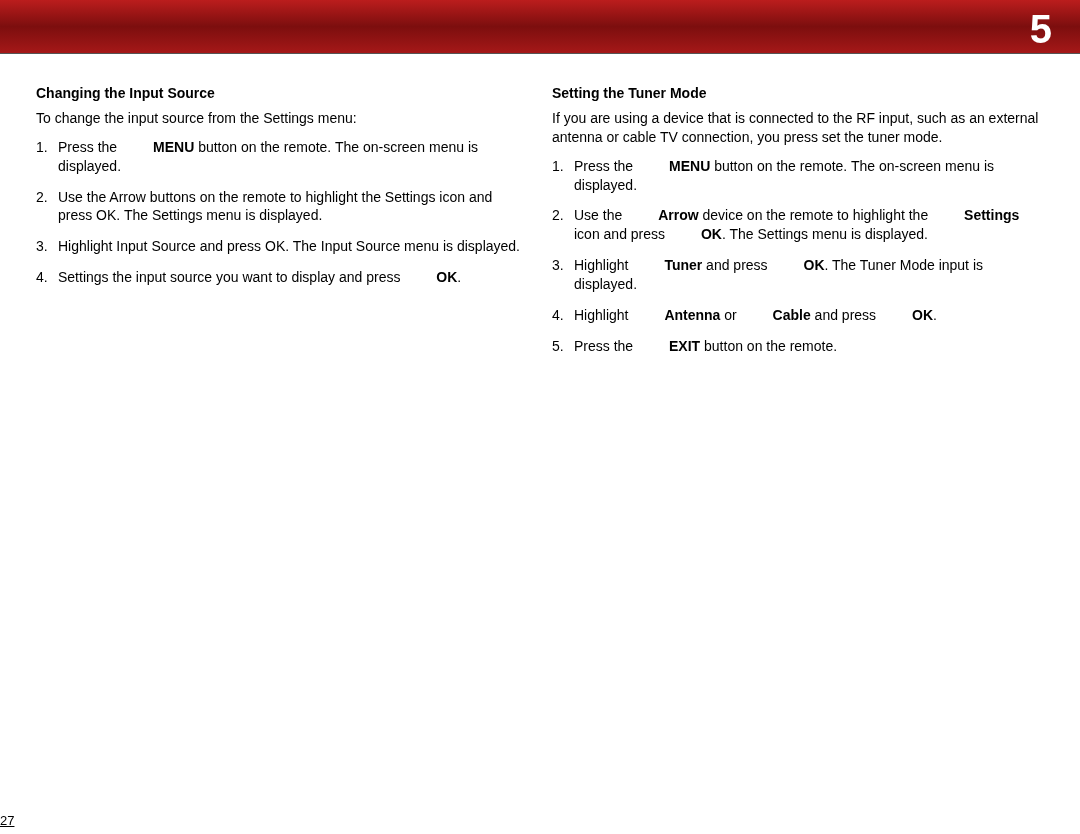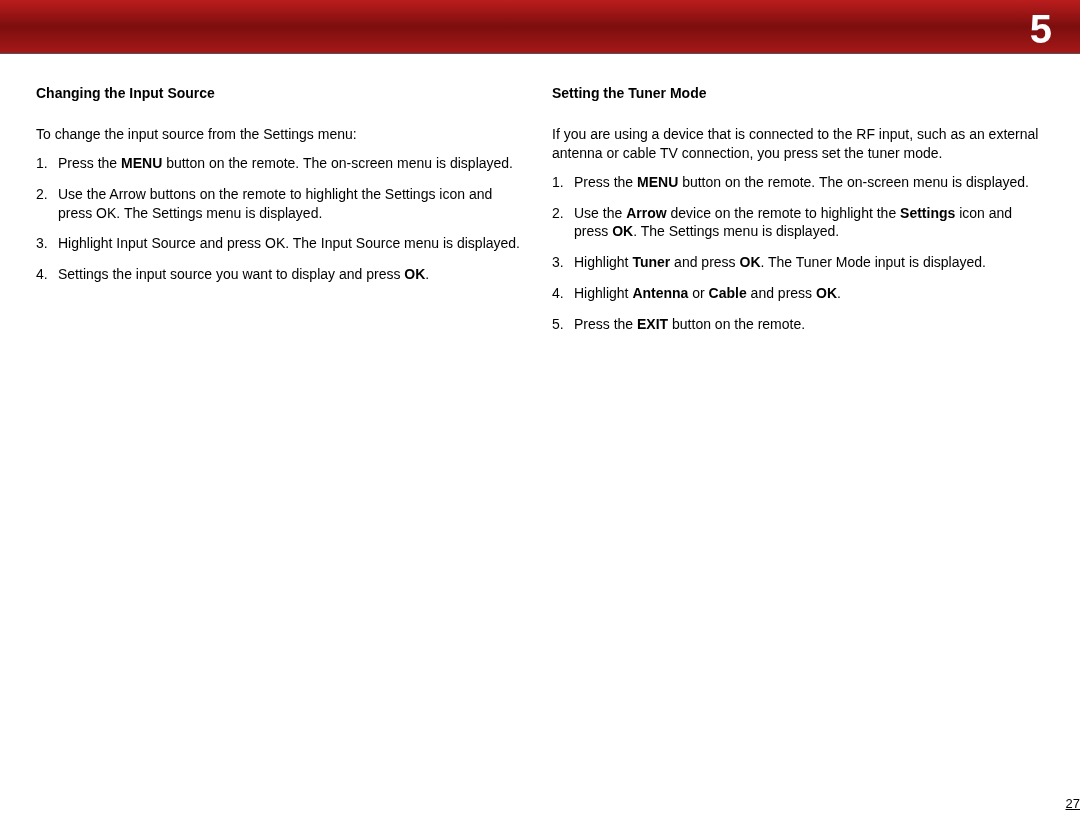--- a/index.html
+++ b/index.html
@@ -33,21 +33,21 @@
       padding: 30px 36px 0 36px;
       gap: 24px;
     }
     .col {
       flex: 1;
       min-width: 0;
     }
     .section-heading {
       font-weight: bold;
       font-size: 14px;
-      margin-bottom: 22px;
+      margin-bottom: 6px;
     }
     .intro {
       margin-bottom: 10px;
     }
     ol {
       list-style: none;
       counter-reset: step;
       padding-left: 0;
     }
     ol li {
@@ -55,27 +55,27 @@
       position: relative;
       padding-left: 22px;
       margin-bottom: 12px;
     }
     ol li::before {
       content: counter(step) ".";
       position: absolute;
       left: 0;
       top: 0;
     }
-    .b { font-weight: bold; }
+    .b { font-weight: bold; margin-left: 32px; }
     .page-number {
       position: absolute;
-      bottom: 21px;
+      bottom: 4px;
       left: 0;
       width: 100%;
-      text-align: right;
+      text-align: left;
       font-size: 13px;
       text-decoration: underline;
     }
   </style>
 </head>
 <body>
 
 <div class="header-band">
   <div class="chapter-number">5</div>
 </div>

